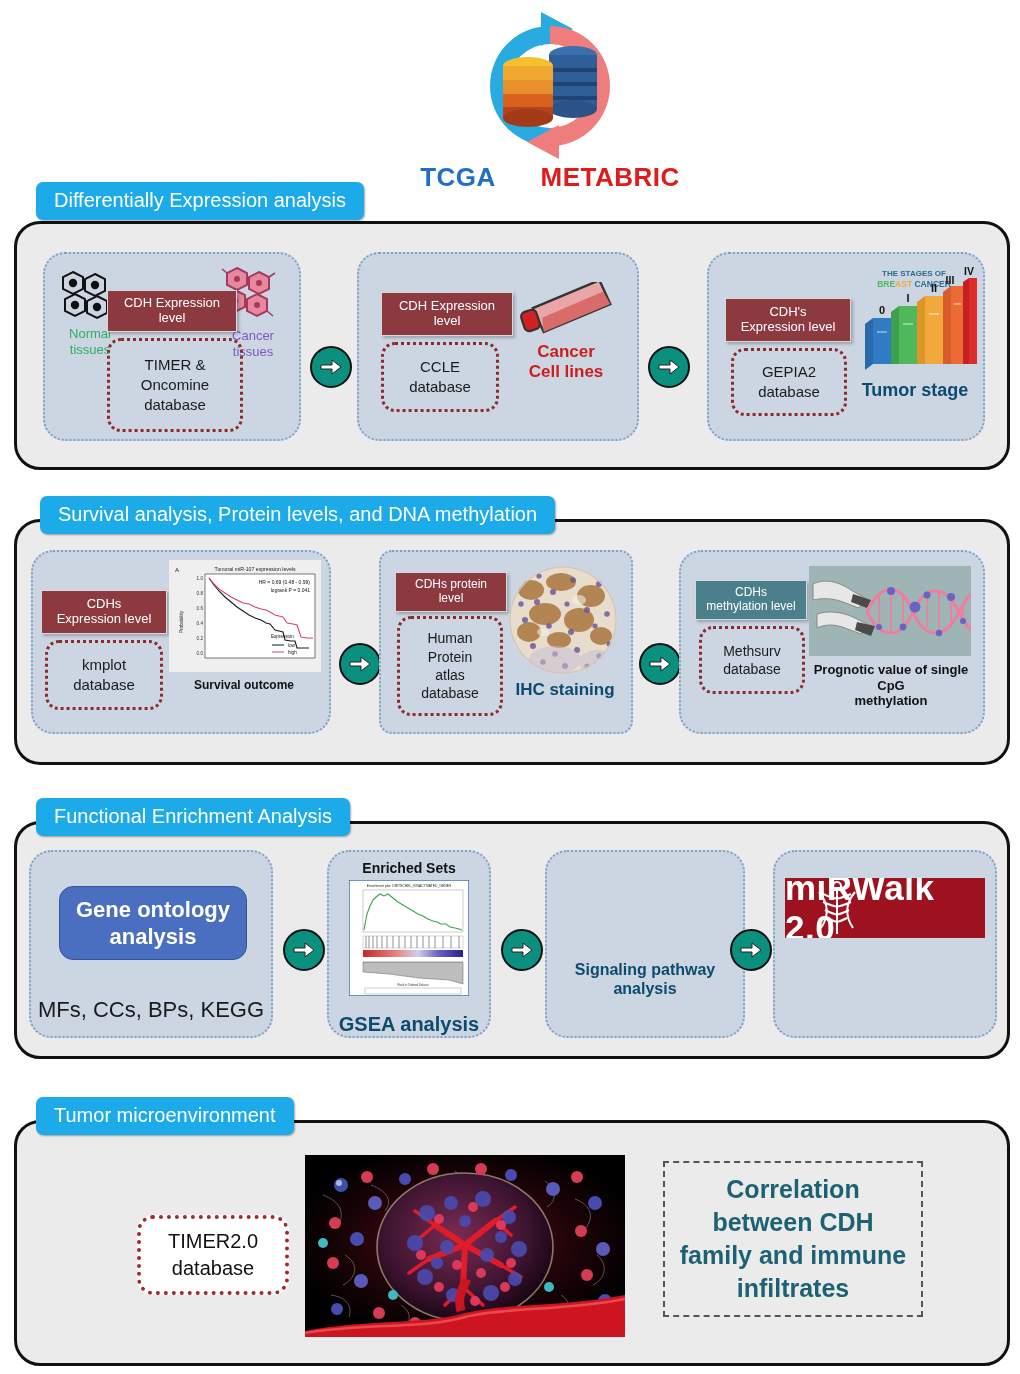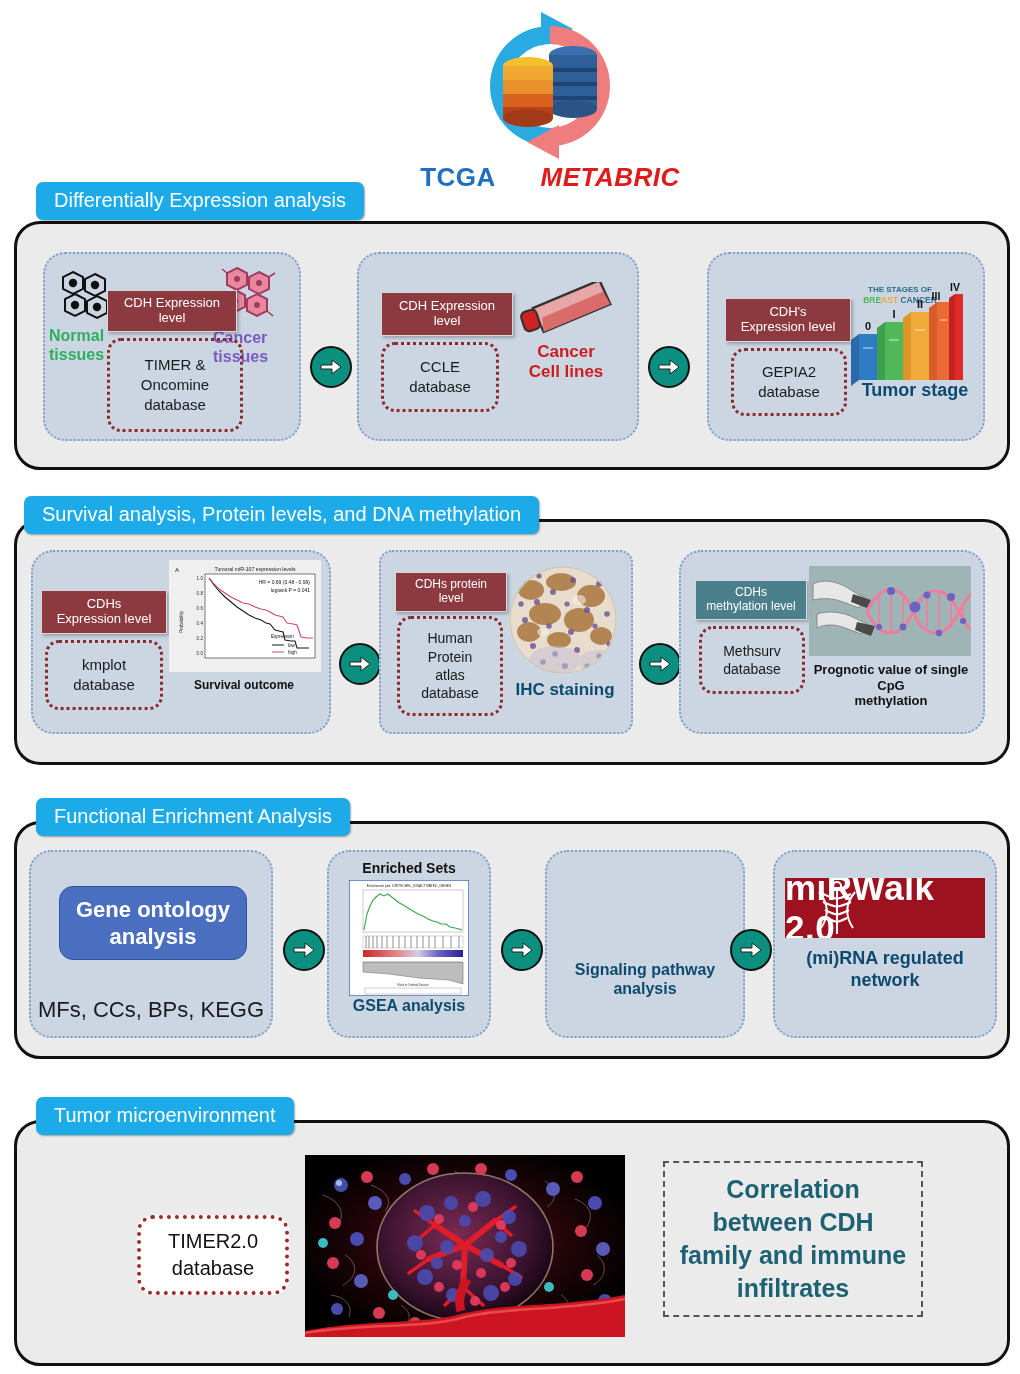--- a/index.html
+++ b/index.html
@@ -10,21 +10,21 @@
     position:relative;
     overflow:hidden;
   }
 
   
   .logo-wrap{position:absolute;left:0;top:0;width:1020px;height:200px;}
   .logo-art{position:absolute;left:455px;top:8px;width:190px;height:155px;}
   .logo-labels{position:absolute;left:390px;top:162px;width:320px;text-align:center;
     font-size:26px;font-weight:bold;letter-spacing:.5px;}
   .lbl-tcga{color:#1f6fc4;}
-  .lbl-metabric{color:#e01b1b;margin-left:38px;font-style:italic;}
+  .lbl-metabric{color:#e01b1b;margin-left:38px;}
 
   
   .section{position:absolute;background:#ebebeb;border:3.5px solid #111;border-radius:26px;}
   .sec-title{position:absolute;background:#1cabe8;color:#fff;border-radius:7px;
     font-size:20px;padding:7px 18px 8px 18px;white-space:nowrap;z-index:6;
     box-shadow:1px 1px 2px rgba(0,0,0,.35);}
 
   
   .panel{position:absolute;background:#ccd6e3;border:2px dotted #7f9ec4;border-radius:22px;}
 
@@ -43,21 +43,21 @@
 
   .caption{position:absolute;text-align:center;font-weight:bold;color:#0c4a6e;line-height:1.2;}
 
   
   .arrow{position:absolute;width:38px;height:38px;border-radius:50%;
     background:#0b8f7e;border:2.5px solid #111;display:flex;align-items:center;justify-content:center;}
   .arrow svg{display:block;}
 
   
   .hexicon{position:absolute;}
-  .tisslabel{position:absolute;text-align:left;font-size:16px;line-height:1.2;font-weight:bold;}
+  .tisslabel{position:absolute;text-align:center;font-size:13px;line-height:1.2;}
 
   
   .imgblock{position:absolute;overflow:hidden;}
 
   
   .gobox{position:absolute;background:#4a6fc0;border:1px solid #32549b;border-radius:14px;
     color:#fff;font-weight:bold;font-size:22px;display:flex;align-items:center;
     justify-content:center;text-align:center;line-height:1.25;}
   .gosub{position:absolute;text-align:center;font-size:22px;color:#1a1a1a;margin-top:27px;}
 
@@ -199,21 +199,21 @@
         <path d="M2 8h11V3l9 7-9 7v-5H2z" fill="#fff" stroke="#222" stroke-width="1"></path>
       </svg>
   </div>
 
   <div class="panel" style="left:690px;top:28px;width:274px;height:185px;">
     <div class="redplate" style="left:16px;top:44px;width:124px;height:42px;white-space:pre-line;">CDH's
 Expression level</div>
     <div class="dbbox" style="left:22px;top:94px;width:110px;height:62px;white-space:pre-line;">GEPIA2
 database</div>
 
-    <div class="imgblock" style="left:128px;top:8px;width:126px;height:112px;margin-top:16px;">
+    <div class="imgblock" style="left:142px;top:8px;width:126px;height:112px;">
       <svg width="126" height="112" viewBox="0 0 126 112">
         <text x="63" y="14" text-anchor="middle" font-size="8" font-weight="bold" fill="#2b6b8c" font-family="Liberation Sans, sans-serif">THE STAGES OF</text>
         <text x="63" y="25" text-anchor="middle" font-size="8.5" font-weight="bold" font-family="Liberation Sans, sans-serif">
           <tspan fill="#4fb85a">BRE</tspan><tspan fill="#f2a93b">AST</tspan><tspan fill="#2b6b8c"> CANCER</tspan>
         </text>
         <g>
           <polygon points="14,62 22,56 22,102 14,108" fill="#2a6aa8"></polygon>
           <rect x="22" y="56" width="18" height="46" fill="#2f7bc4"></rect>
           <text x="31" y="52" text-anchor="middle" font-size="11" font-weight="bold" fill="#111" font-family="Liberation Sans, sans-serif">0</text>
 
@@ -235,21 +235,21 @@
         </g>
         <g stroke="#fff" stroke-width="1" opacity=".75" fill="none">
           <path d="M26 70 h10 M52 62 h10 M78 52 h10 M103 42 h7"></path>
         </g>
       </svg>
     </div>
     <div class="caption" style="left:142px;top:126px;width:128px;font-size:18px;">Tumor stage</div>
   </div>
 </div>
 
-<div class="sec-title" style="left:24px;top:496px;">Survival analysis, Protein levels, and  DNA methylation</div>
+<div class="sec-title" style="left:40px;top:496px;">Survival analysis, Protein levels, and  DNA methylation</div>
 <div class="section" style="left:14px;top:519px;width:990px;height:240px;">
 
   <div class="panel" style="left:14px;top:28px;width:296px;height:180px;">
     <div class="redplate" style="left:8px;top:38px;width:124px;height:42px;white-space:pre-line;">CDHs
 Expression level</div>
     <div class="dbbox" style="left:12px;top:88px;width:112px;height:64px;white-space:pre-line;">kmplot
 database</div>
 
     <div class="kmplot" style="left:136px;top:8px;width:152px;height:112px;">
       <svg width="152" height="112" viewBox="0 0 152 112">
@@ -464,21 +464,21 @@
             <stop offset="100%" stop-color="#2a1f8f"></stop>
           </linearGradient>
         </defs>
         <rect x="14" y="70" width="100" height="7" fill="url(#gseagrad)"></rect>
         <polyline fill="#bdbdbd" stroke="#777" stroke-width="0.6" points="14,82 14,92 40,94 70,98 100,100 114,104 114,82"></polyline>
         <line x1="14" y1="82" x2="114" y2="82" stroke="#444" stroke-width="0.5"></line>
         <text x="64" y="106" text-anchor="middle" font-size="2.8" fill="#333" font-family="Liberation Sans, sans-serif">Rank in Ordered Dataset</text>
         <rect x="16" y="108" width="96" height="6" fill="none" stroke="#888" stroke-width="0.4"></rect>
       </svg>
     </div>
-    <div class="caption" style="left:0px;top:144px;width:160px;font-size:16px;">GSEA analysis</div>
+    <div class="caption" style="left:0px;top:160px;width:160px;font-size:20px;">GSEA analysis</div>
   </div>
 
   <div class="arrow" style="left:484px;top:105px;">
     <svg width="24" height="20" viewBox="0 0 24 20">
         <path d="M2 8h11V3l9 7-9 7v-5H2z" fill="#fff" stroke="#222" stroke-width="1"></path>
       </svg>
   </div>
 
   <div class="panel" style="left:528px;top:26px;width:196px;height:184px;">
     <div class="caption" style="left:2px;top:108px;width:192px;font-size:16px;white-space:pre-line;">Signaling pathway
@@ -500,22 +500,20 @@
           <path d="M38 16 C52 22, 52 22, 66 16"></path>
           <path d="M38 24 C52 30, 52 30, 66 24"></path>
           <path d="M40 32 C52 38, 52 38, 64 32"></path>
           <path d="M42 40 C52 45, 52 45, 62 40"></path>
           <path d="M34 14 C44 26, 44 38, 36 50"></path>
           <path d="M70 14 C60 26, 60 38, 68 50"></path>
         </g>
       </svg>
       <div class="mirwalk-txt">miRWalk 2.0</div>
     </div>
-    <div class="caption" style="left:4px;top:96px;width:212px;font-size:18px;white-space:pre-line;">(mi)RNA regulated
-network</div>
   </div>
 </div>
 
 <div class="sec-title" style="left:36px;top:1097px;">Tumor microenvironment</div>
 <div class="section" style="left:14px;top:1120px;width:990px;height:240px;">
 
   <div class="whitebox" style="left:120px;top:92px;width:144px;height:72px;white-space:pre-line;">TIMER2.0
 database</div>
 
   <div class="imgblock" style="left:288px;top:32px;width:320px;height:182px;">

